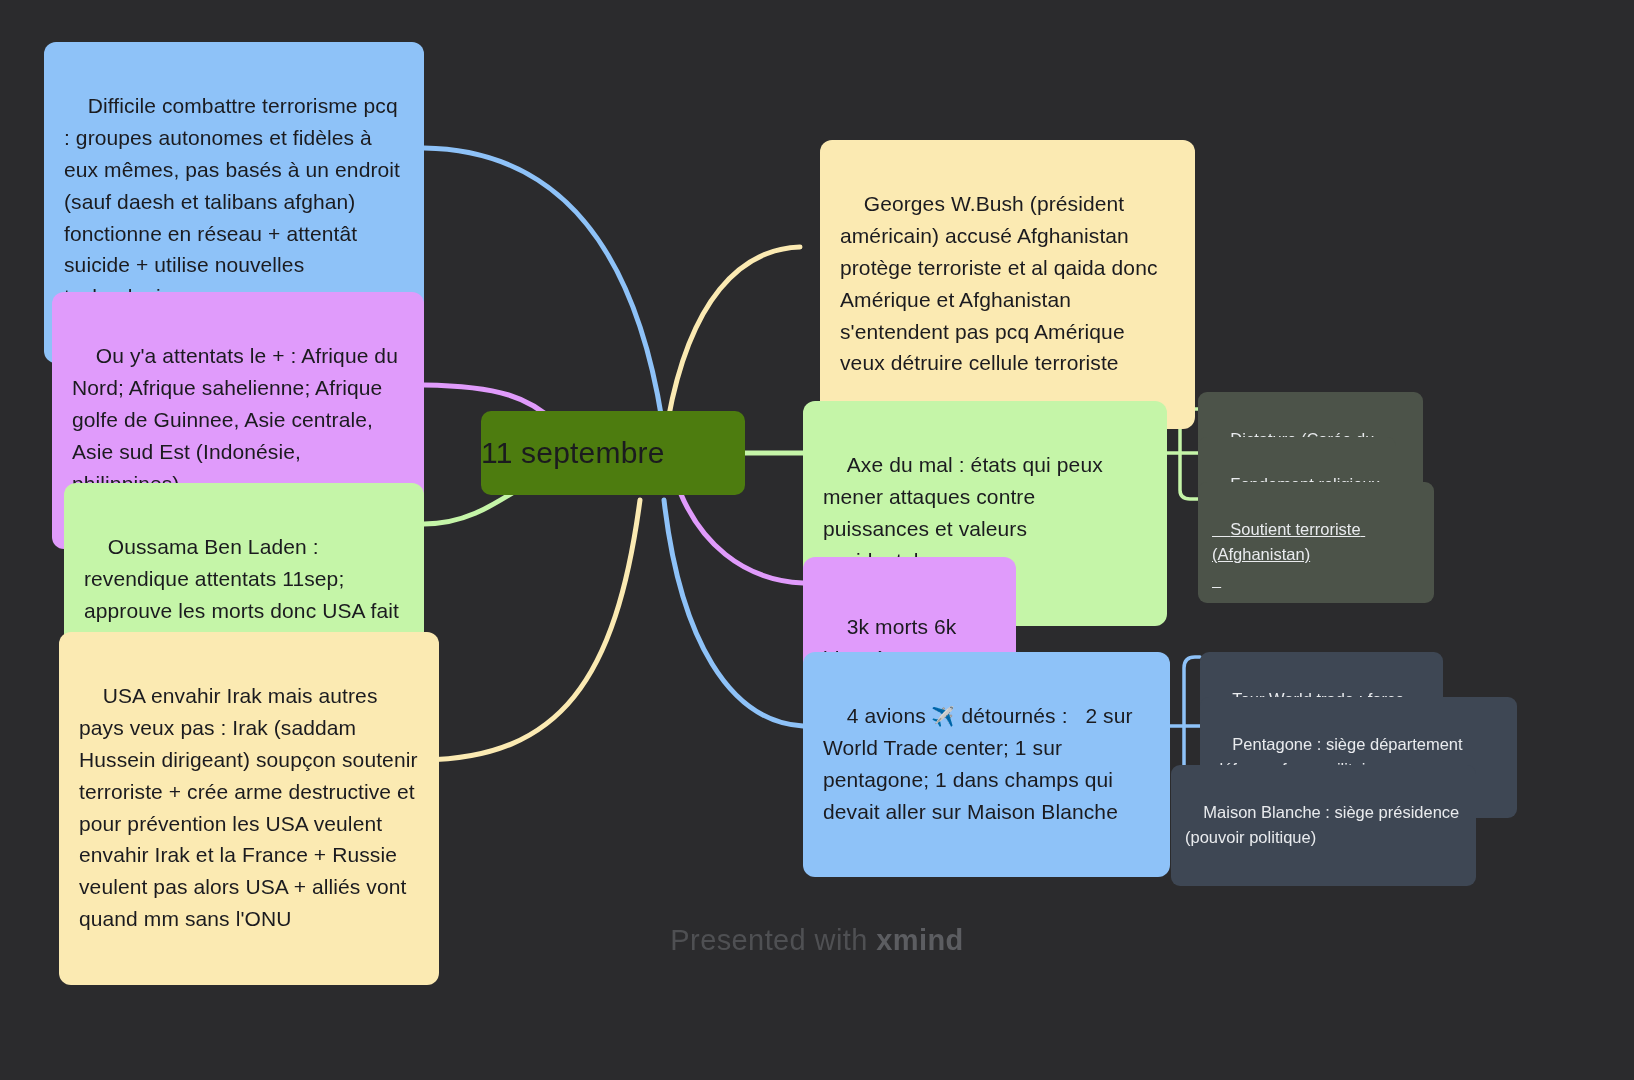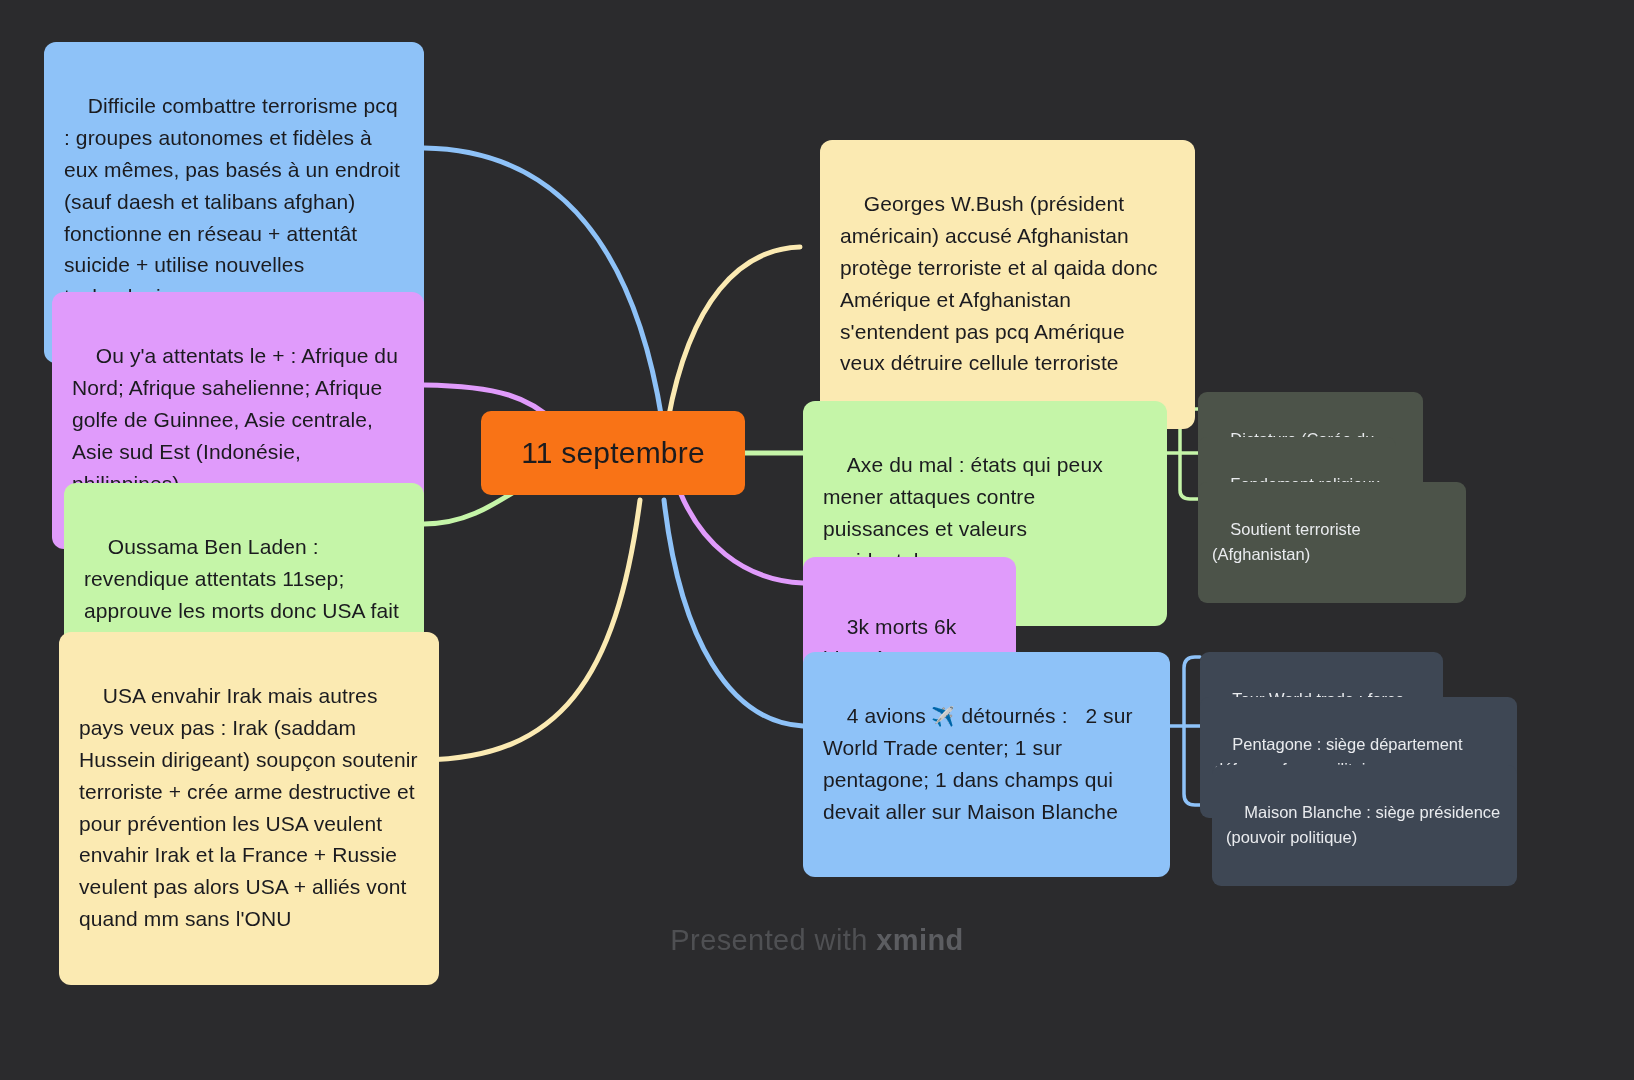--- a/index.html
+++ b/index.html
@@ -31,28 +31,27 @@
     line-height: 1.52;
     padding: 16px 20px 18px 20px;
     white-space: pre-wrap;
     letter-spacing: 0.1px;
   }
   .node-blue   { background: #8ec2f8; }
   .node-purple { background: #e09bfb; }
   .node-green  { background: #c5f5a8; }
   .node-yellow { background: #fbeab2; }
   .node-center {
-    background: #f97316;
+    background: #4d7c0f;
     color: #1b1b1f;
     font-size: 30px;
     line-height: 1.2;
     padding: 0;
     display: flex;
     align-items: center;
-    justify-content: center;
     border-radius: 10px;
     letter-spacing: 0.2px;
   }
   .subnode {
     position: absolute;
     box-sizing: border-box;
     border-radius: 9px;
     font-size: 16.5px;
     line-height: 1.55;
     padding: 9px 14px 10px 14px;
@@ -133,39 +132,39 @@
   <div class="node node-green" style="left:803px; top:401px; width:364px;">
     <span>Axe du mal : états qui peux mener attaques contre puissances et valeurs occidentales</span>
   </div>
 
   <div class="subnode sub-olive" style="left:1198px; top:392px; width:225px;">
     <span>Dictature (Corée du Nord, Irak)</span>
   </div>
   <div class="subnode sub-olive" style="left:1198px; top:437px; width:198px;">
     <span>Fondement religieux (Iran)</span>
   </div>
-  <div class="subnode sub-olive" style="left:1198px; top:482px; width:268px;">
+  <div class="subnode sub-olive" style="left:1198px; top:482px; width:236px;text-decoration:underline;">
     <span>Soutient terroriste (Afghanistan)</span>
   </div>
 
   <div class="node node-purple" style="left:803px; top:557px; width:213px; padding-top:22px; padding-bottom:15px;">
     <span>3k morts 6k blessés</span>
   </div>
 
   <div class="node node-blue" style="left:803px; top:652px; width:367px;">
     <span>4 avions </span><span class="plane">✈️</span><span> détournés :   2 sur World Trade center; 1 sur pentagone; 1 dans champs qui devait aller sur Maison Blanche</span>
   </div>
 
   <div class="subnode sub-slate" style="left:1200px; top:652px; width:243px;">
     <span>Tour World trade : force économie</span>
   </div>
   <div class="subnode sub-slate" style="left:1200px; top:697px; width:317px;">
     <span>Pentagone : siège département défense; force militaire</span>
   </div>
-  <div class="subnode sub-slate" style="left:1212px; top:765px; width:305px;">
+  <div class="subnode sub-slate" style="left:1171px; top:765px; width:305px;">
     <span>Maison Blanche : siège présidence (pouvoir politique)</span>
   </div>
 
   <div class="watermark" style="top:924px;">
     <span>Presented with </span><span class="wm-brand">xmind</span>
   </div>
 
 </div>
 
 </body></html>

